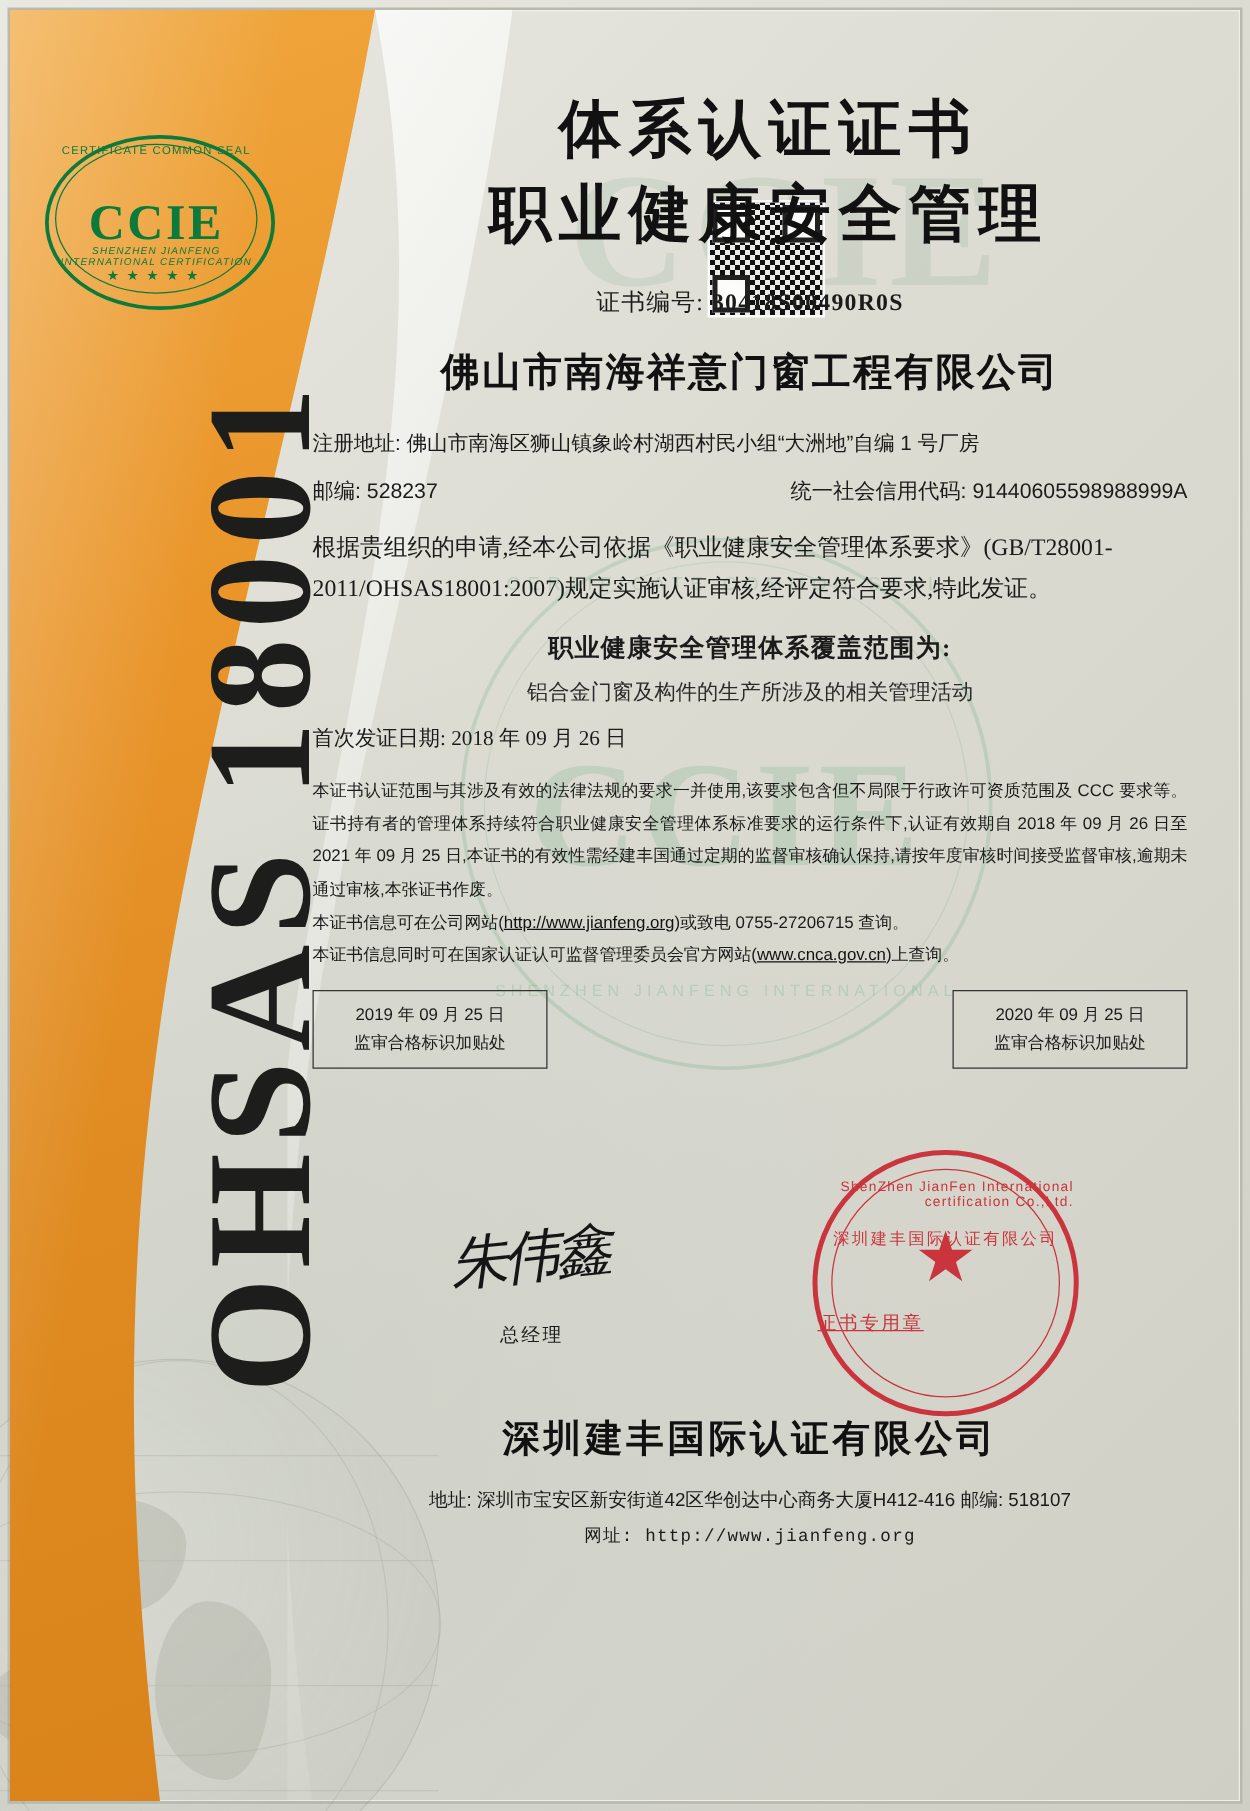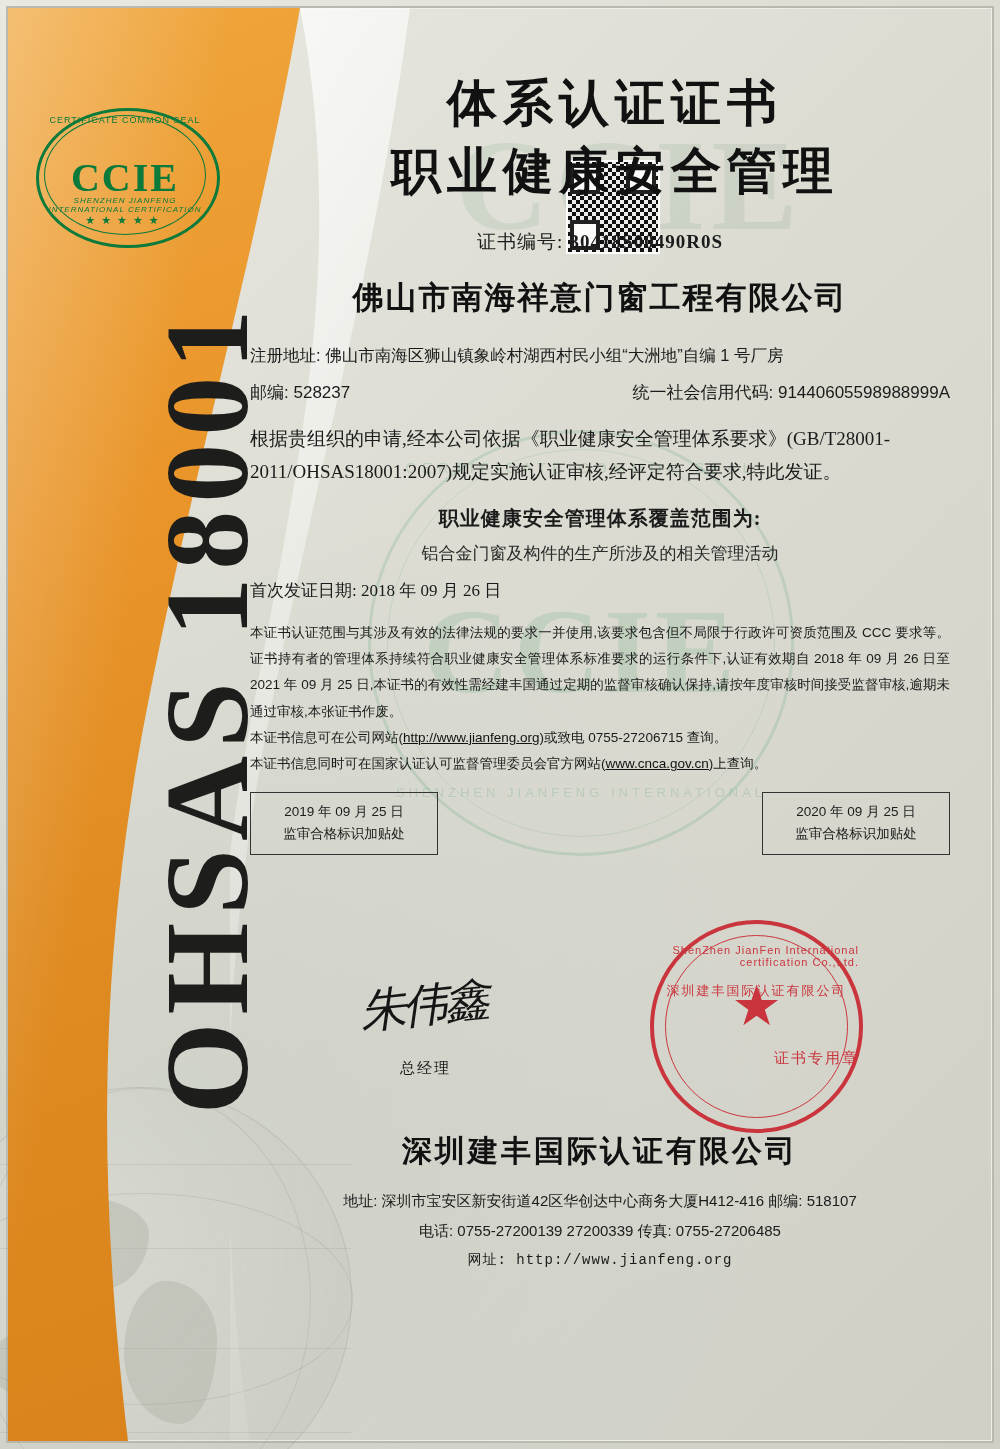--- a/index.html
+++ b/index.html
@@ -223,22 +223,22 @@
   }
   .red-stamp:before{
     content:"";position:absolute;left:11px;top:11px;right:11px;bottom:11px;border-radius:50%;
     border:1px solid #c9202a;
   }
   .red-star{
     position:absolute;left:50%;top:40%;transform:translate(-50%,-50%);
     color:#c9202a;font-size:56px;line-height:1;
   }
   .red-stamp-text{
-    position:absolute;left:0;top:125px;width:205px;text-align:right;
-    color:#c9202a;font-size:15px;letter-spacing:2px;
+    position:absolute;left:0;top:125px;width:205px;text-align:left;
+    color:#c9202a;font-size:15px;letter-spacing:2px;text-decoration:underline;
   }
   .red-arc-top,.red-arc-bottom{
     position:absolute;left:0;width:205px;text-align:right;color:#c9202a;
     font-size:11px;letter-spacing:1px;
   }
   .red-arc-top{top:20px;}
   .red-inner-zh{
     position:absolute;left:0;top:58px;width:205px;text-align:center;
     color:#c9202a;font-size:13px;letter-spacing:2px;
   }
@@ -371,18 +371,17 @@
         <div class="red-inner-zh">深圳建丰国际认证有限公司</div>
         <div class="red-star">★</div>
         <div class="red-stamp-text">证书专用章</div>
       </div>
     </div>
 
     <div class="issuer">深圳建丰国际认证有限公司</div>
 
     <div class="footer">
       <div>地址: 深圳市宝安区新安街道42区华创达中心商务大厦H412-416   邮编: 518107</div>
-      <div>电话: 0755-27200139   27200339        传真: 0755-27206485</div>
       <div class="web">网址: http://www.jianfeng.org</div>
     </div>
 
   </div>
 </div>
 
 </body></html>

